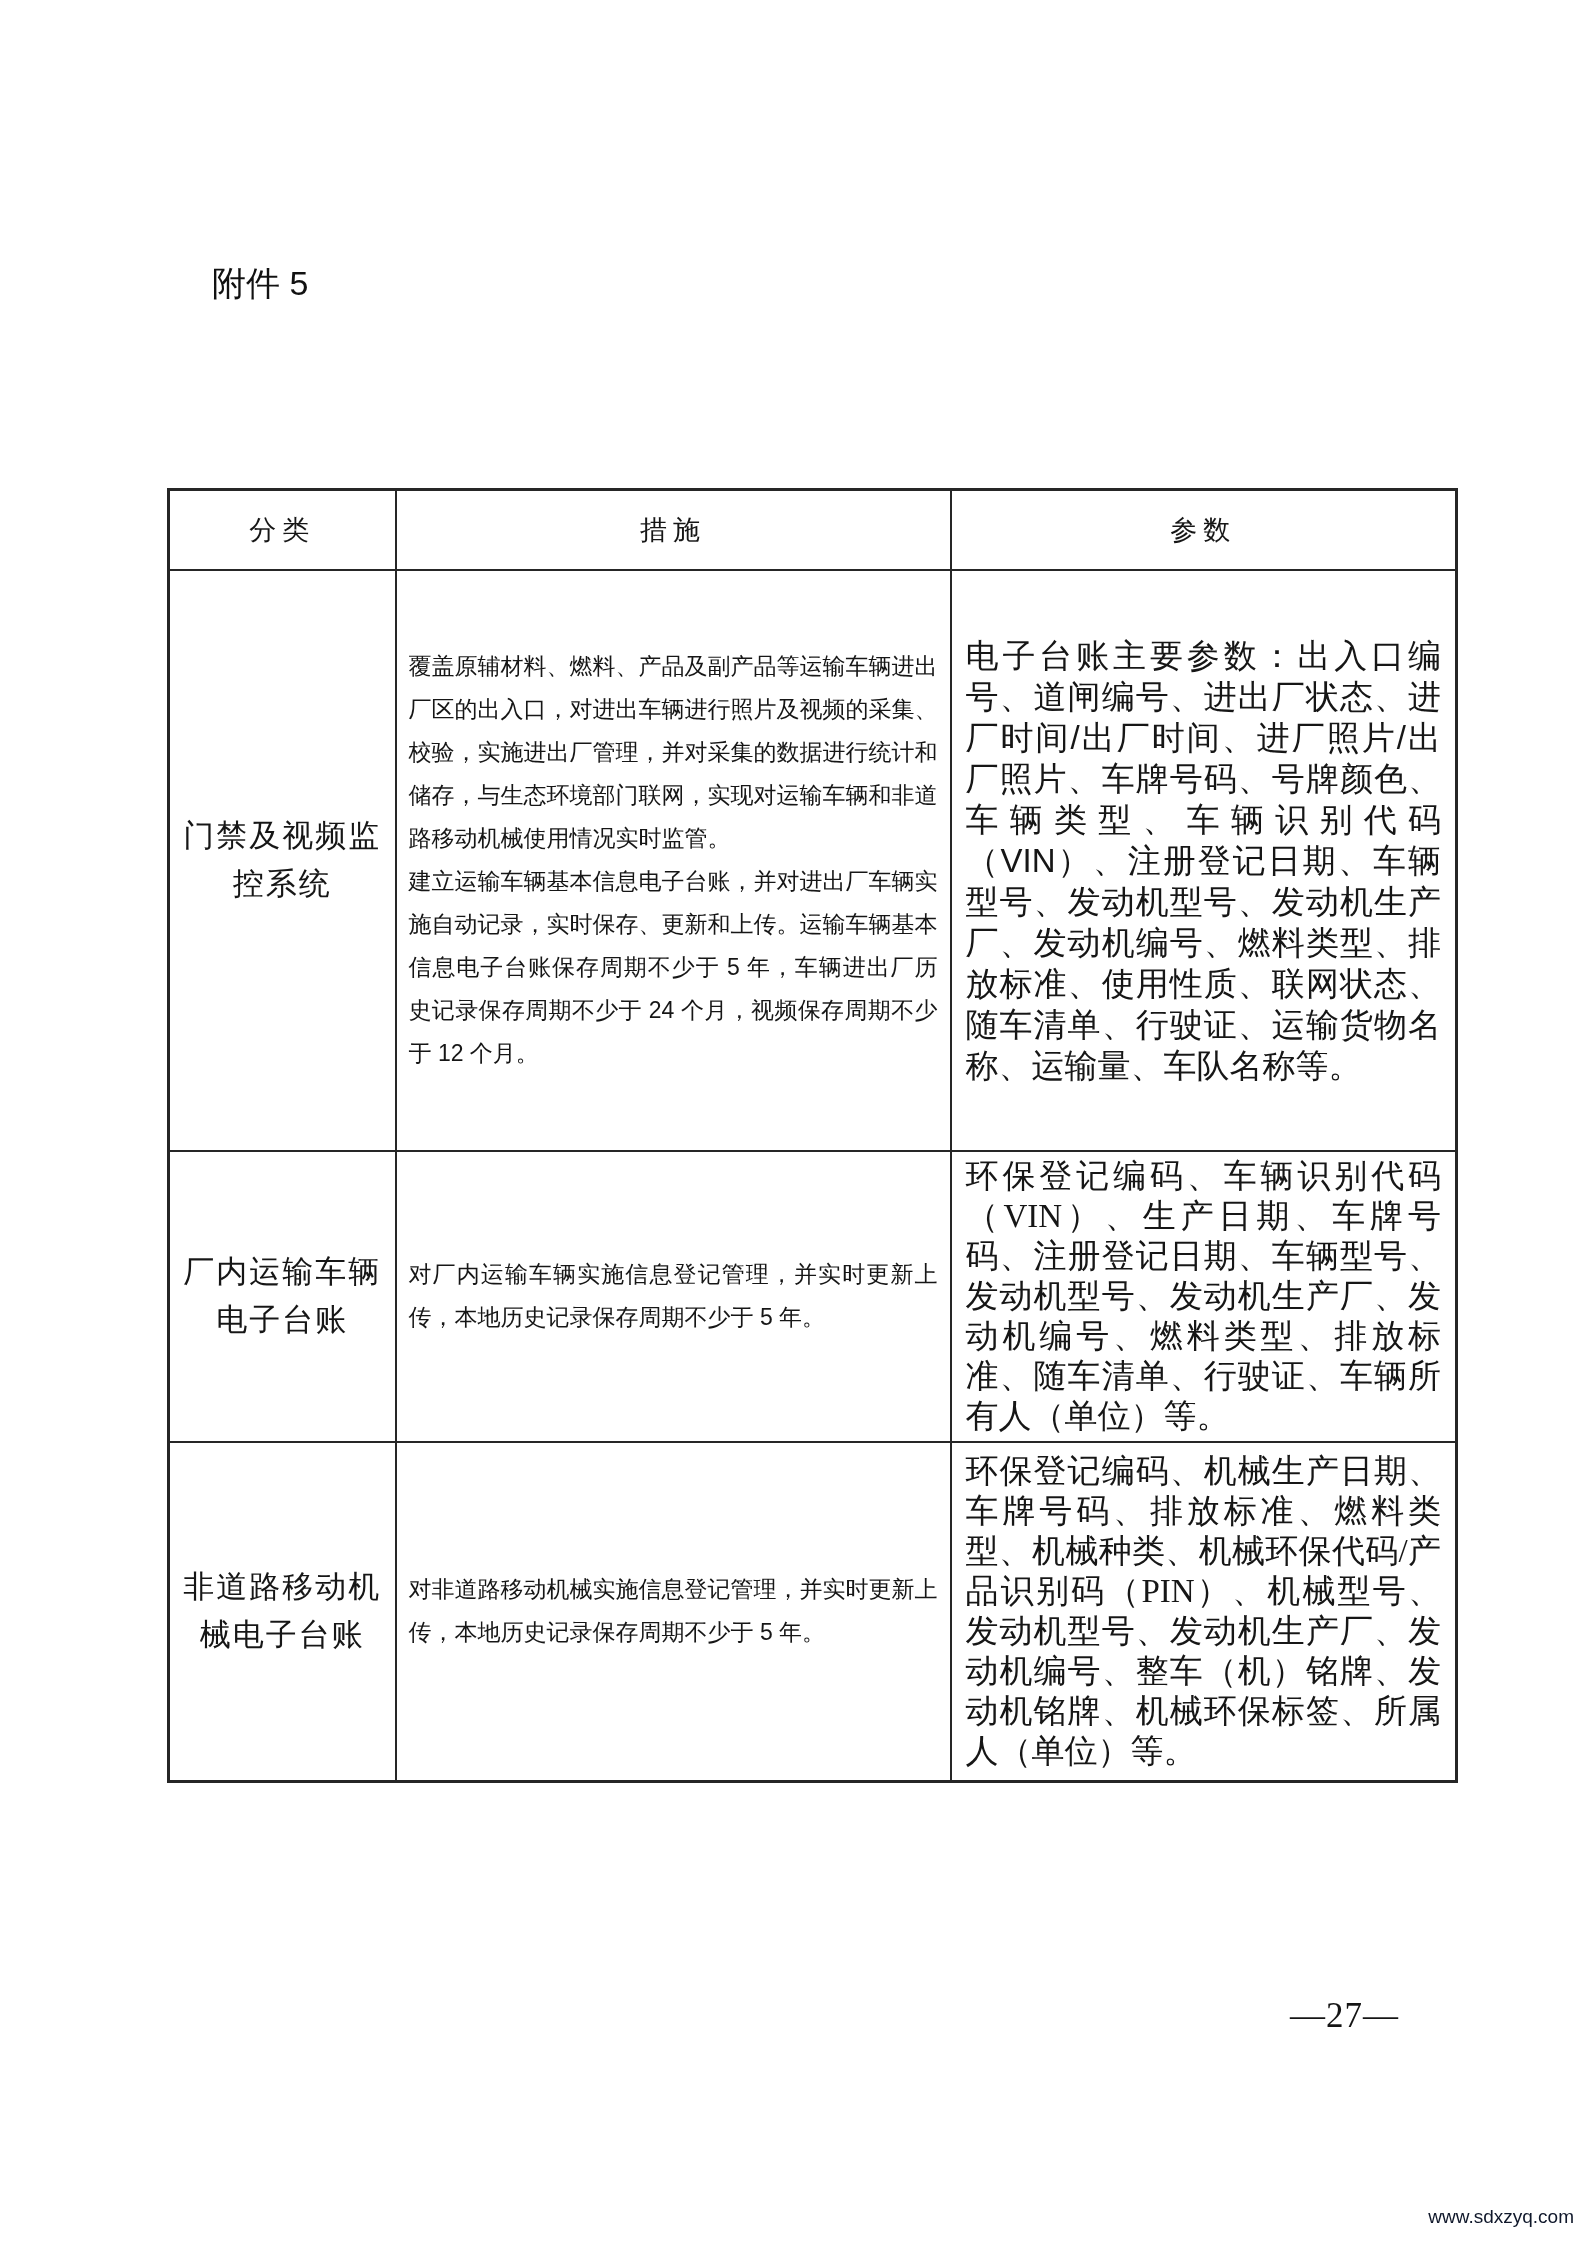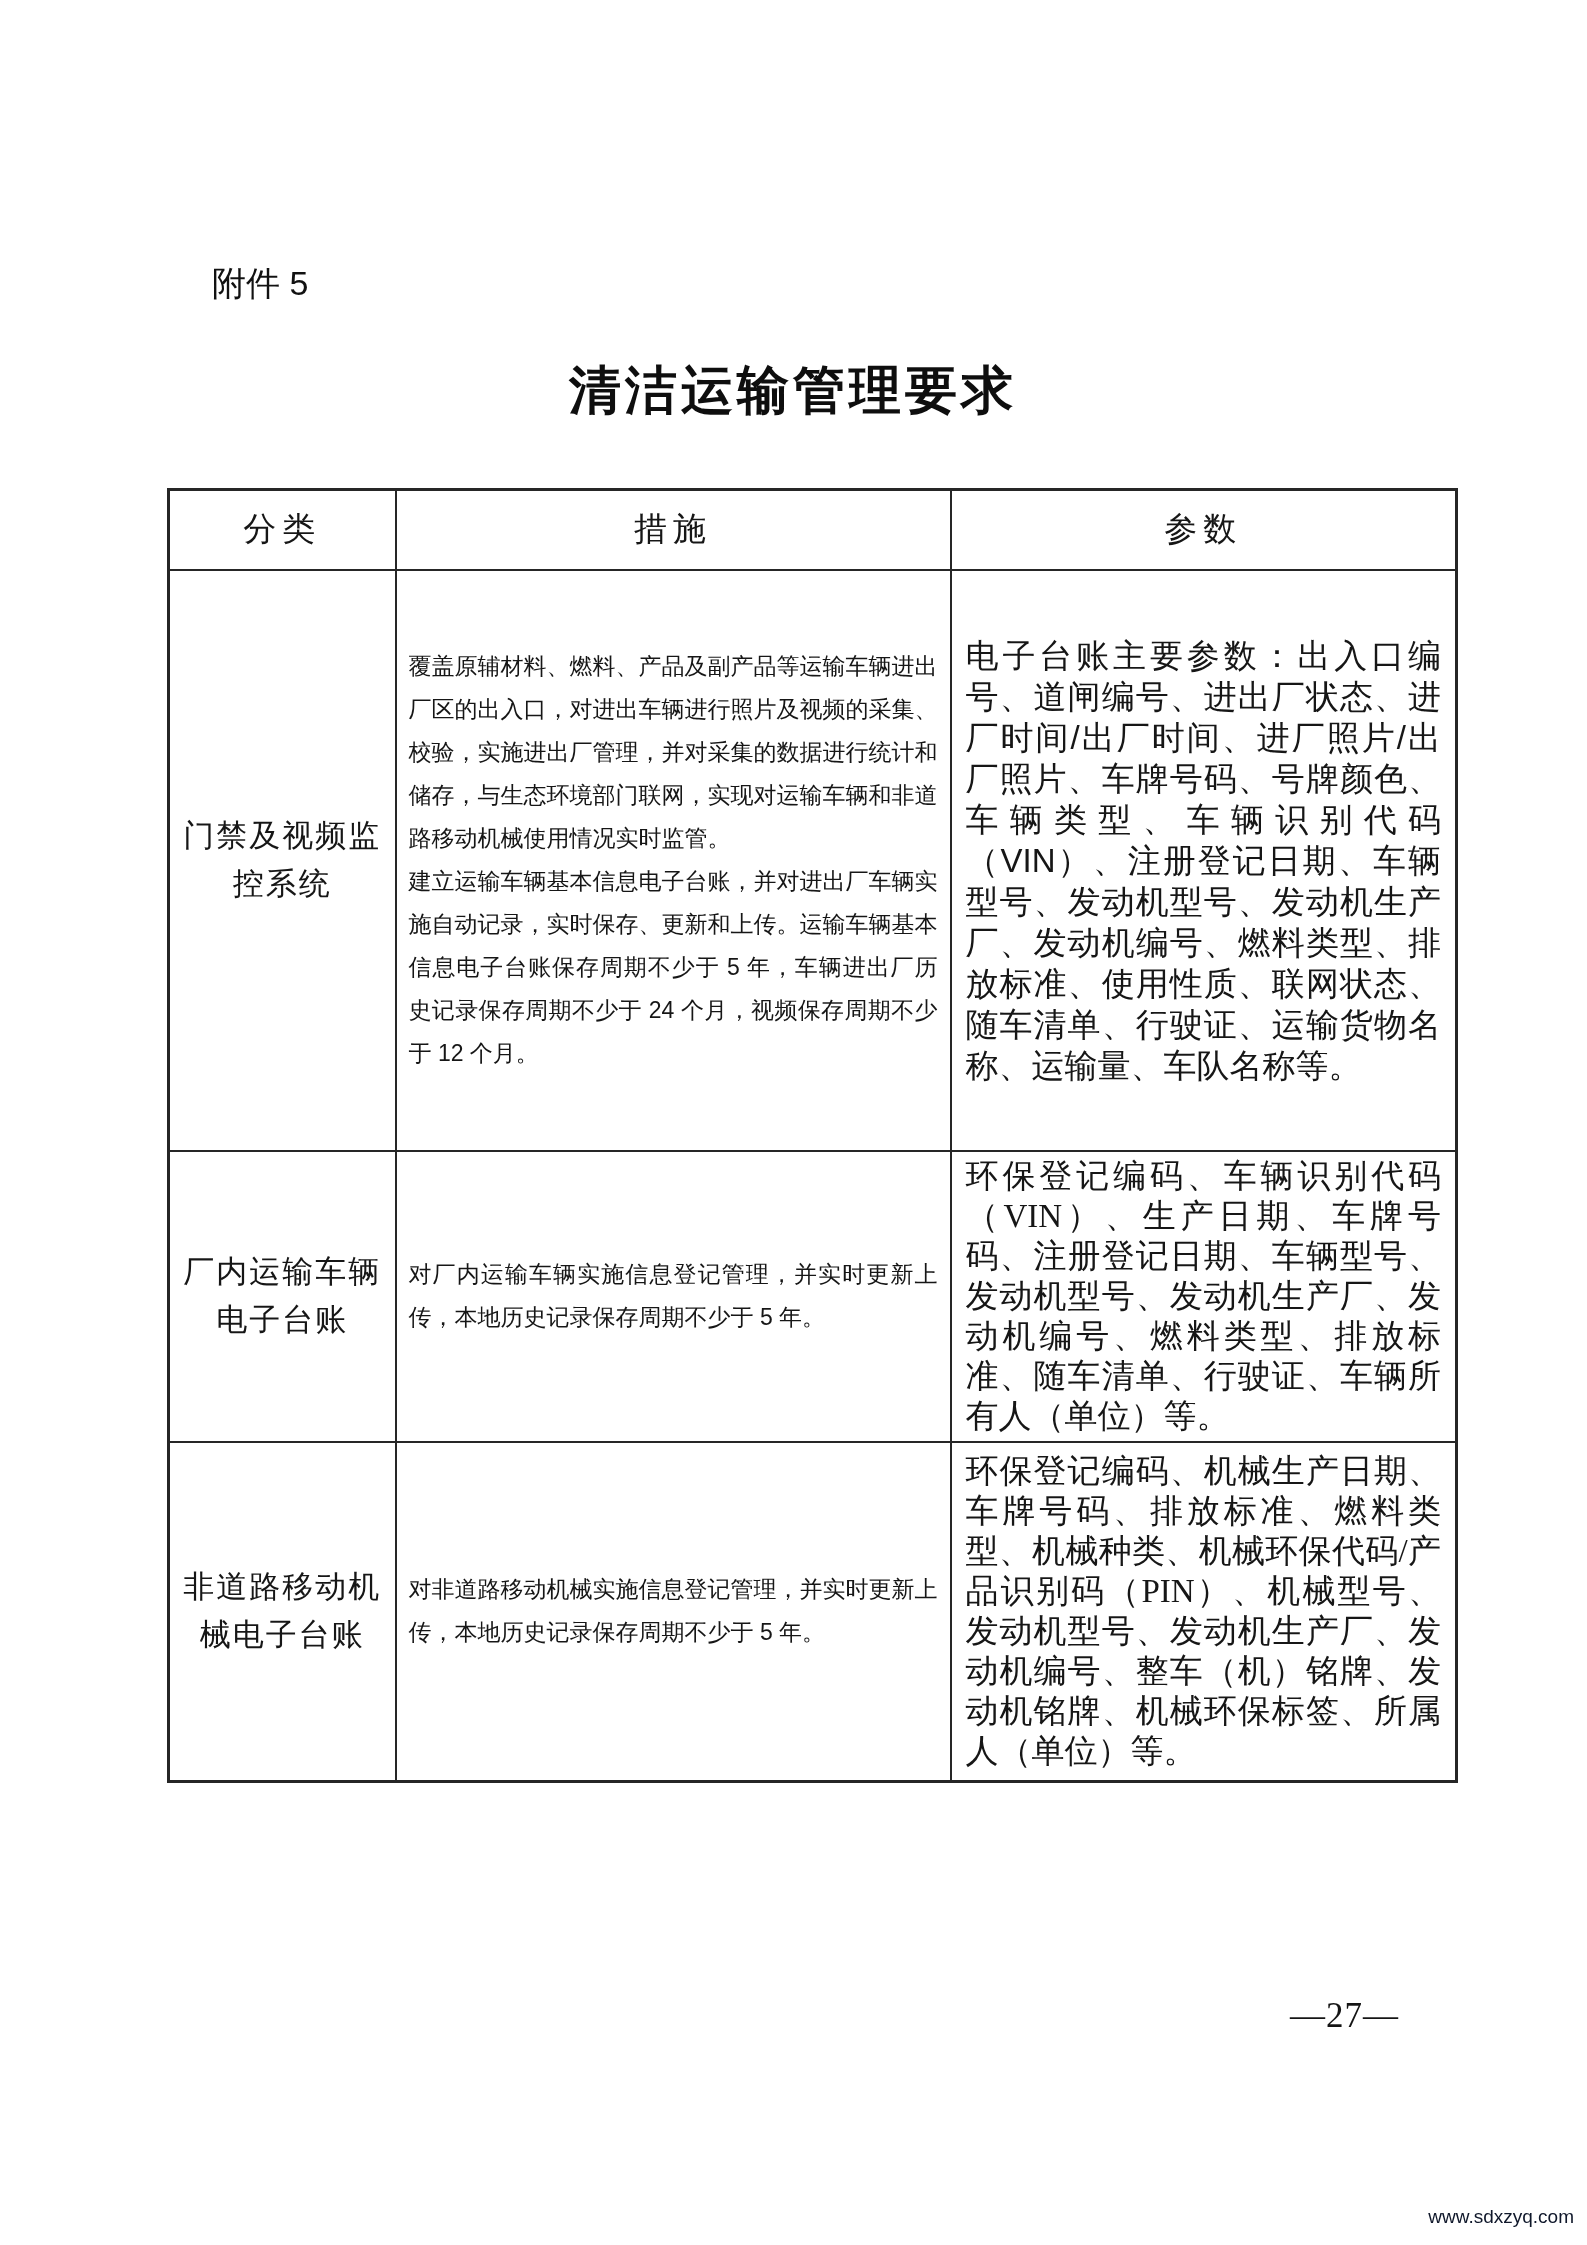--- a/index.html
+++ b/index.html
@@ -48,21 +48,21 @@
     border: 3px solid #262626;
   }
   table.req-table th,
   table.req-table td {
     border: 2px solid #262626;
     vertical-align: middle;
     overflow: hidden;
     color: #161616;
   }
   table.req-table th {
-    font-size: 33px;
+    font-size: 27px;
     font-weight: normal;
     letter-spacing: 6px;
     text-align: center;
     font-family: "Liberation Sans", "DejaVu Sans", sans-serif;
   }
   td.category-cell {
     text-align: center;
     font-size: 31px;
     line-height: 48px;
     letter-spacing: 2px;
@@ -122,21 +122,20 @@
     white-space: nowrap;
   }
 </style>
 </head>
 <body>
 
 <div class="page">
 
   <div class="attachment-label">附件 5</div>
 
-  <div class="doc-title">清洁运输管理要求</div>
 
   <table class="req-table">
     <colgroup>
       <col style="width:227px">
       <col style="width:555px">
       <col style="width:506px">
     </colgroup>
     <tbody>
         <tr style="height:80px;">
       <th>分类</th>

